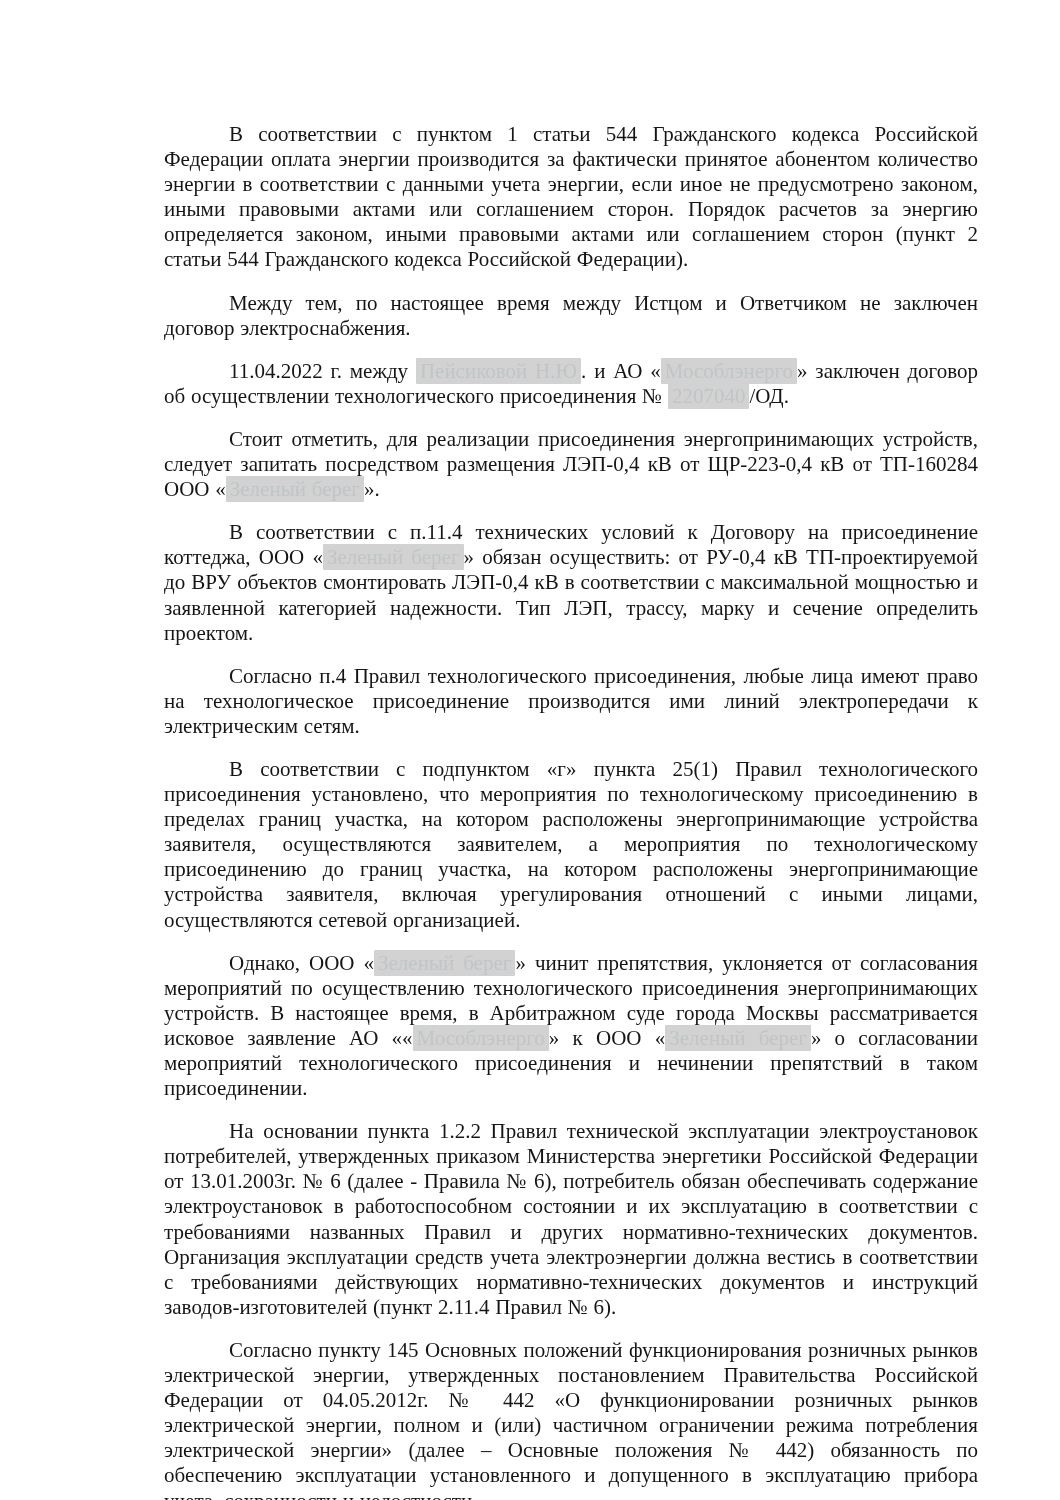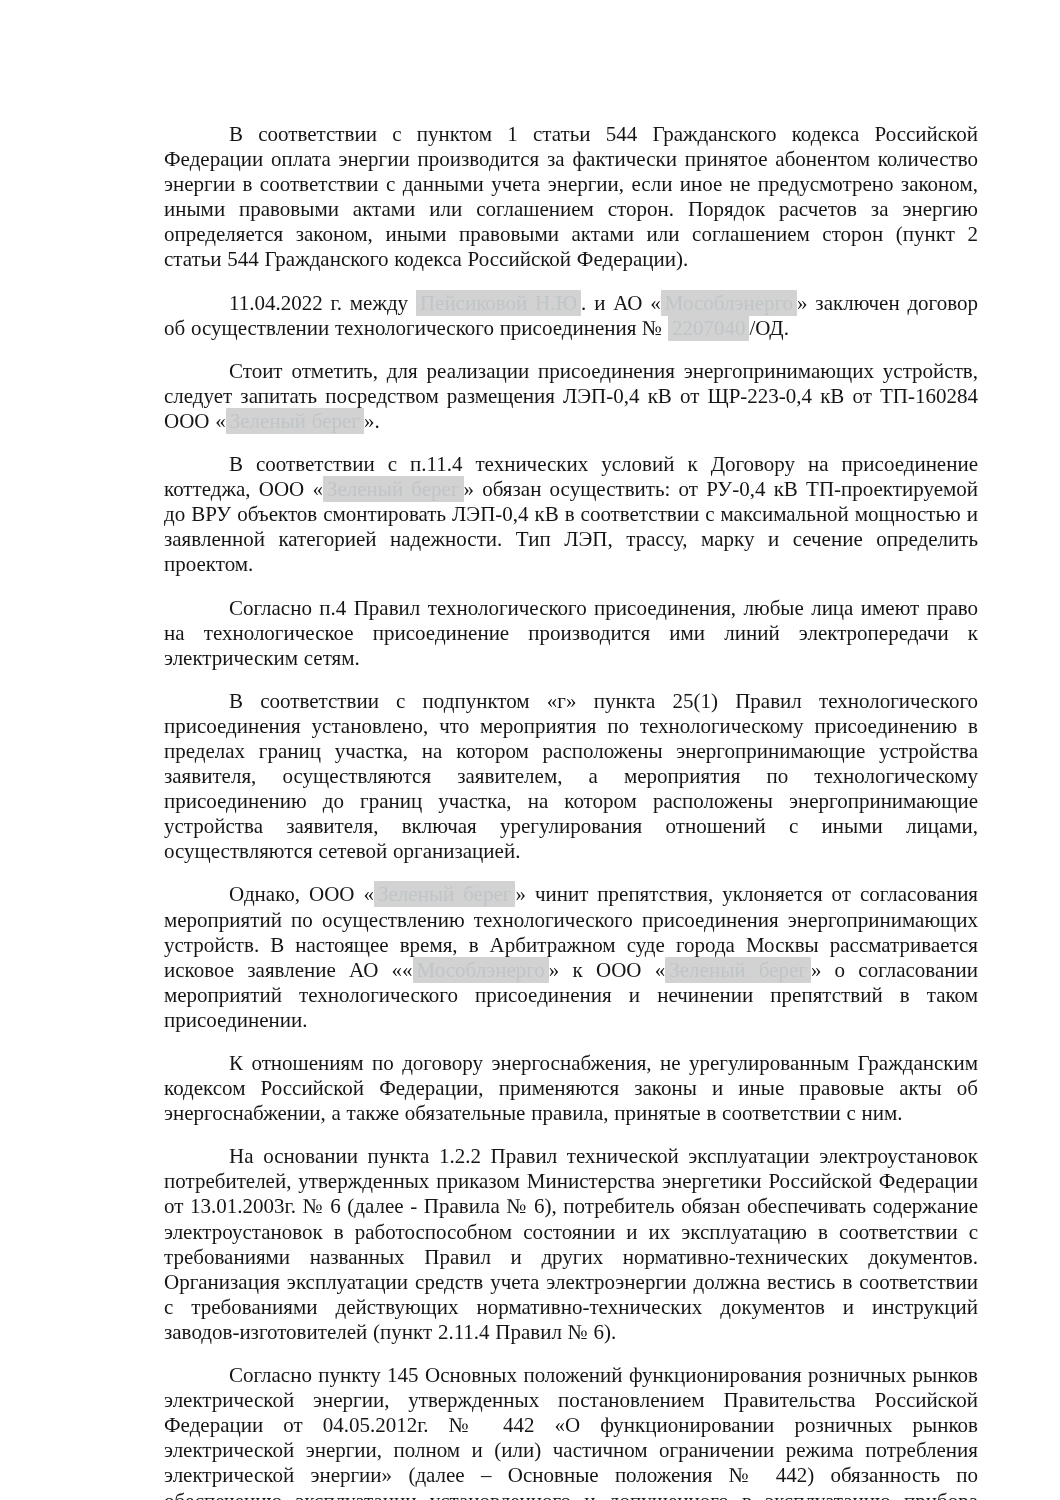--- a/index.html
+++ b/index.html
@@ -49,23 +49,23 @@
     border-radius: 1px;
     white-space: nowrap;
   }
 </style>
 </head>
 <body>
 
 <div class="doc-page">
   <div class="doc-body">
       <p>В соответствии с пунктом 1 статьи 544 Гражданского кодекса Российской Федерации оплата энергии производится за фактически принятое абонентом количество энергии в соответствии с данными учета энергии, если иное не предусмотрено законом, иными правовыми актами или соглашением сторон. Порядок расчетов за энергию определяется законом, иными правовыми актами или соглашением сторон (пункт 2 статьи 544 Гражданского кодекса Российской Федерации).</p>
+      <p>Между тем, по настоящее время между Истцом и Ответчиком не заключен договор электроснабжения.</p>
       <p>11.04.2022 г. между <span class="redaction">Пейсиковой Н.Ю</span>. и АО «<span class="redaction">Мособлэнерго</span>» заключен договор об осуществлении технологического присоединения № <span class="redaction">2207040</span>/ОД.</p>
       <p>Стоит отметить, для реализации присоединения энергопринимающих устройств, следует запитать посредством размещения ЛЭП-0,4 кВ от ЩР-223-0,4 кВ от ТП-160284 ООО «<span class="redaction">Зеленый берег</span>».</p>
       <p>В соответствии с п.11.4 технических условий к Договору на присоединение коттеджа, ООО «<span class="redaction">Зеленый берег</span>» обязан осуществить: от РУ-0,4 кВ ТП-проектируемой до ВРУ объектов смонтировать ЛЭП-0,4 кВ в соответствии с максимальной мощностью и заявленной категорией надежности. Тип ЛЭП, трассу, марку и сечение определить проектом.</p>
       <p>Согласно п.4 Правил технологического присоединения, любые лица имеют право на технологическое присоединение производится ими линий электропередачи к электрическим сетям.</p>
       <p>В соответствии с подпунктом «г» пункта 25(1) Правил технологического присоединения установлено, что мероприятия по технологическому присоединению в пределах границ участка, на котором расположены энергопринимающие устройства заявителя, осуществляются заявителем, а мероприятия по технологическому присоединению до границ участка, на котором расположены энергопринимающие устройства заявителя, включая урегулирования отношений с иными лицами, осуществляются сетевой организацией.</p>
       <p>Однако, ООО «<span class="redaction">Зеленый берег</span>» чинит препятствия, уклоняется от согласования мероприятий по осуществлению технологического присоединения энергопринимающих устройств. В настоящее время, в Арбитражном суде города Москвы рассматривается исковое заявление АО ««<span class="redaction">Мособлэнерго</span>» к ООО «<span class="redaction">Зеленый берег</span>» о согласовании мероприятий технологического присоединения и нечинении препятствий в таком присоединении.</p>
-      <p>К отношениям по договору энергоснабжения, не урегулированным Гражданским кодексом Российской Федерации, применяются законы и иные правовые акты об энергоснабжении, а также обязательные правила, принятые в соответствии с ним.</p>
       <p>На основании пункта 1.2.2 Правил технической эксплуатации электроустановок потребителей, утвержденных приказом Министерства энергетики Российской Федерации от 13.01.2003г. № 6 (далее - Правила № 6), потребитель обязан обеспечивать содержание электроустановок в работоспособном состоянии и их эксплуатацию в соответствии с требованиями названных Правил и других нормативно-технических документов. Организация эксплуатации средств учета электроэнергии должна вестись в соответствии с требованиями действующих нормативно-технических документов и инструкций заводов-изготовителей (пункт 2.11.4 Правил № 6).</p>
       <p>Согласно пункту 145 Основных положений функционирования розничных рынков электрической энергии, утвержденных постановлением Правительства Российской Федерации от 04.05.2012г. № 442 «О функционировании розничных рынков электрической энергии, полном и (или) частичном ограничении режима потребления электрической энергии» (далее – Основные положения № 442) обязанность по обеспечению эксплуатации установленного и допущенного в эксплуатацию прибора учета, сохранности и целостности</p>
     </div>
 </div>
 
 </body></html>

